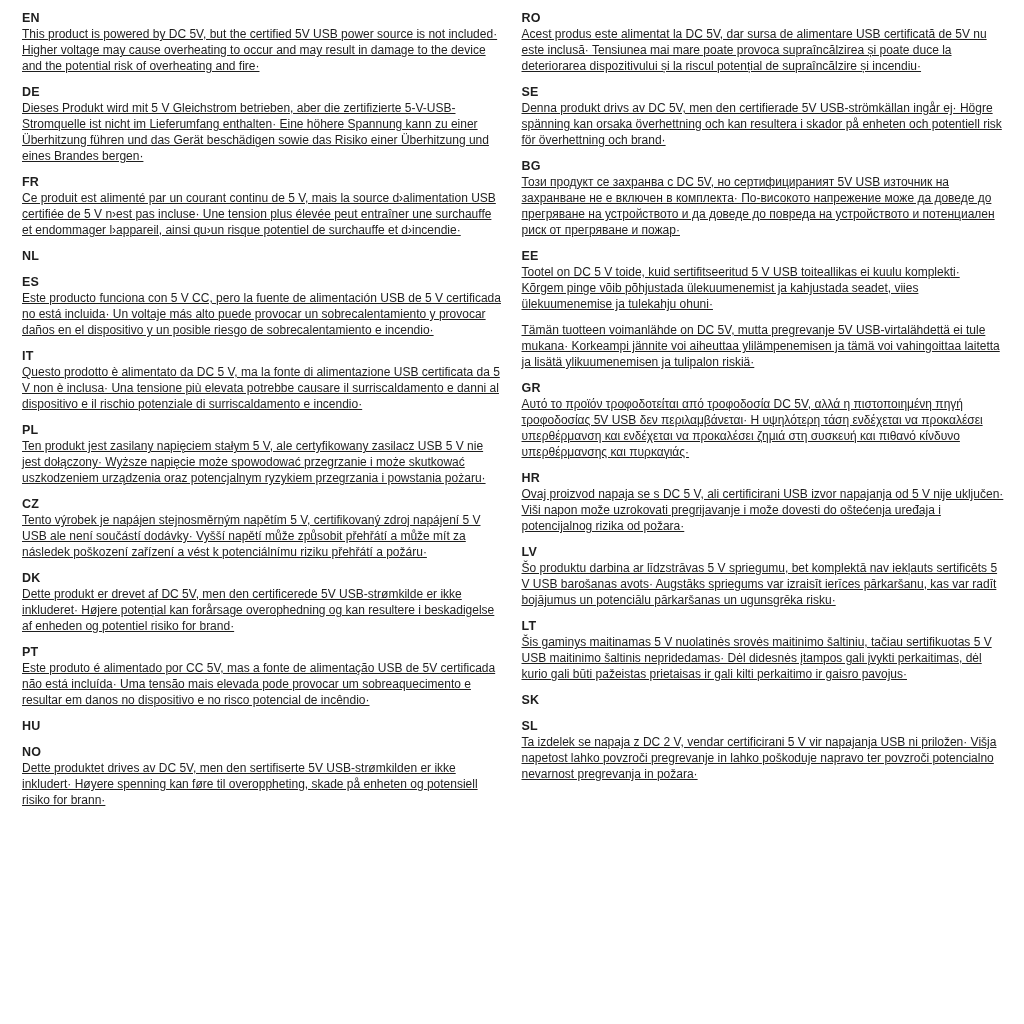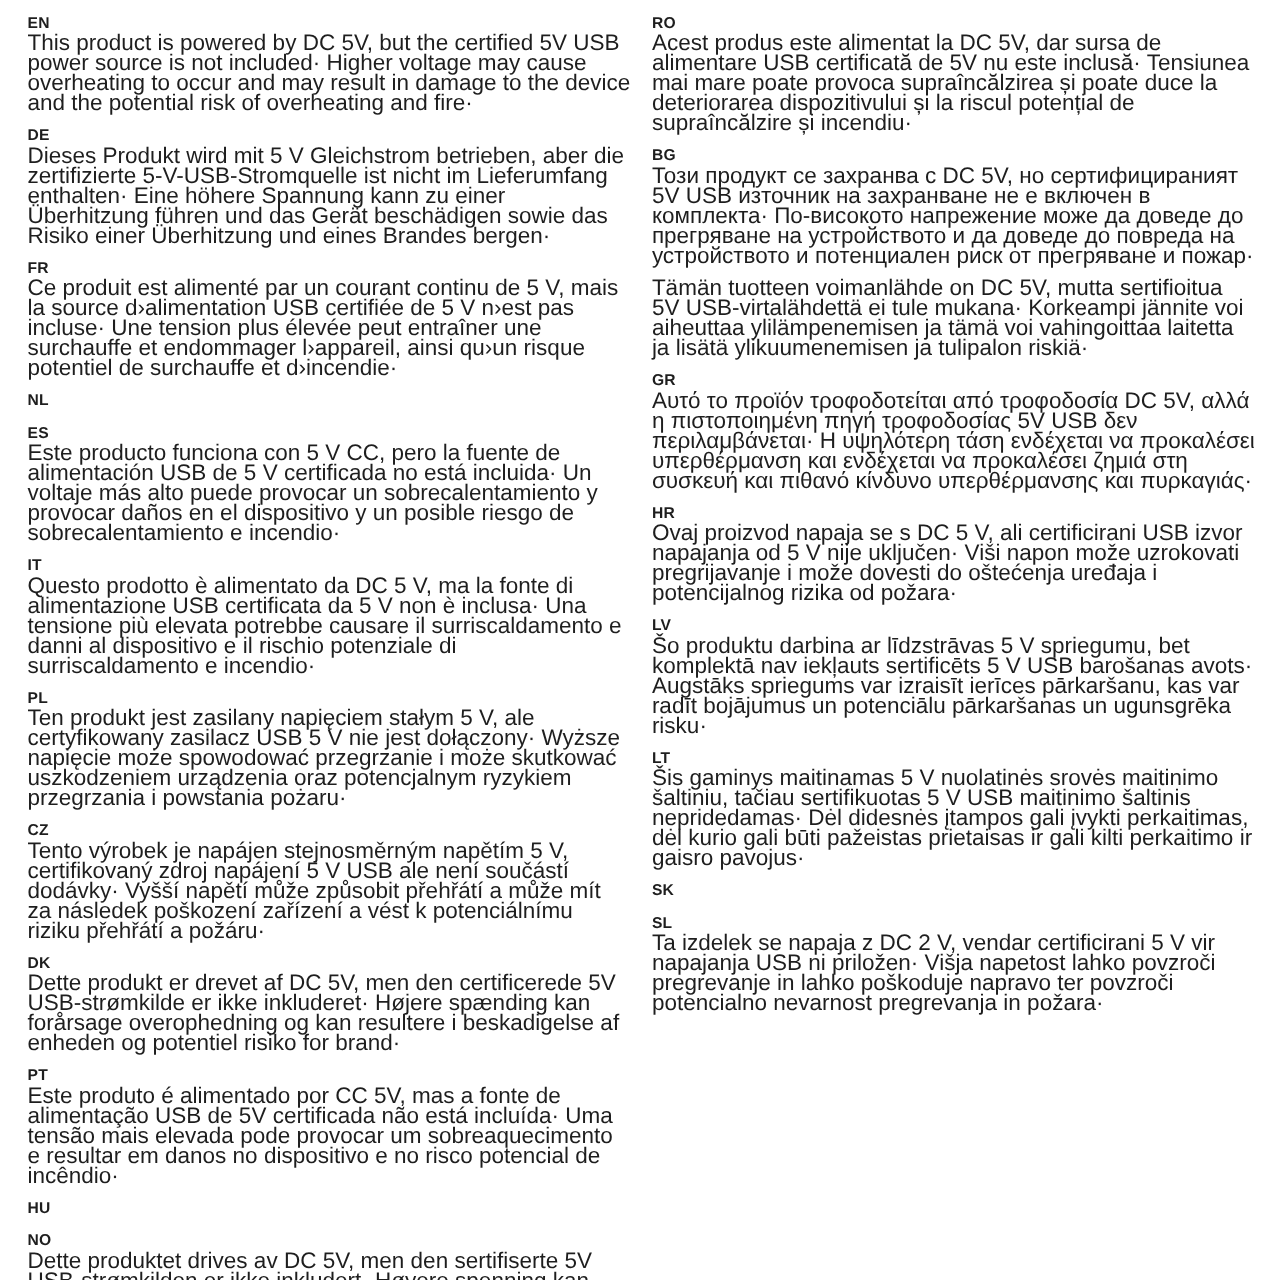--- a/index.html
+++ b/index.html
@@ -29,22 +29,23 @@
   .lang-block {
     margin-bottom: 10px;
   }
   .lang-code {
     font-size: 12.5px;
     line-height: 16px;
     font-weight: bold;
     letter-spacing: 0.2px;
   }
   .lang-text {
-    font-size: 18px;
+    font-size: 12px;
     line-height: 16px;
+    text-decoration: underline;
   }
 </style>
 </head>
 <body>
 
 <div class="page">
 
   <div class="col">
 
     <section class="lang-block">
@@ -81,21 +82,21 @@
       <div class="lang-text">Ten produkt jest zasilany napięciem stałym 5 V, ale certyfikowany zasilacz USB 5 V nie jest dołączony· Wyższe napięcie może spowodować przegrzanie i może skutkować uszkodzeniem urządzenia oraz potencjalnym ryzykiem przegrzania i powstania pożaru·</div>
     </section>
 
     <section class="lang-block">
       <div class="lang-code">CZ</div>
       <div class="lang-text">Tento výrobek je napájen stejnosměrným napětím 5 V, certifikovaný zdroj napájení 5 V USB ale není součástí dodávky· Vyšší napětí může způsobit přehřátí a může mít za následek poškození zařízení a vést k potenciálnímu riziku přehřátí a požáru·</div>
     </section>
 
     <section class="lang-block">
       <div class="lang-code">DK</div>
-      <div class="lang-text">Dette produkt er drevet af DC 5V, men den certificerede 5V USB-strømkilde er ikke inkluderet· Højere spænding kan forårsage overophedning og kan resultere i beskadigelse af enheden og potentiel risiko for brand·</div>
+      <div class="lang-text">Dette produkt er drevet af DC 5V, men den certificerede 5V USB-strømkilde er ikke inkluderet· Højere potențial kan forårsage overophedning og kan resultere i beskadigelse af enheden og potentiel risiko for brand·</div>
     </section>
 
     <section class="lang-block">
       <div class="lang-code">PT</div>
       <div class="lang-text">Este produto é alimentado por CC 5V, mas a fonte de alimentação USB de 5V certificada não está incluída· Uma tensão mais elevada pode provocar um sobreaquecimento e resultar em danos no dispositivo e no risco potencial de incêndio·</div>
     </section>
 
     <section class="lang-block">
       <div class="lang-code">HU</div>
     </section>
@@ -107,29 +108,37 @@
 
   </div>
 
   <div class="col">
 
     <section class="lang-block">
       <div class="lang-code">RO</div>
       <div class="lang-text">Acest produs este alimentat la DC 5V, dar sursa de alimentare USB certificată de 5V nu este inclusă· Tensiunea mai mare poate provoca supraîncălzirea și poate duce la deteriorarea dispozitivului și la riscul potențial de supraîncălzire și incendiu·</div>
     </section>
 
+    <section class="lang-block">
+      <div class="lang-code">SE</div>
+      <div class="lang-text">Denna produkt drivs av DC 5V, men den certifierade 5V USB-strömkällan ingår ej· Högre spänning kan orsaka överhettning och kan resultera i skador på enheten och potentiell risk för överhettning och brand·</div>
+    </section>
 
     <section class="lang-block">
       <div class="lang-code">BG</div>
       <div class="lang-text">Този продукт се захранва с DC 5V, но сертифицираният 5V USB източник на захранване не е включен в комплекта· По-високото напрежение може да доведе до прегряване на устройството и да доведе до повреда на устройството и потенциален риск от прегряване и пожар·</div>
     </section>
 
+    <section class="lang-block">
+      <div class="lang-code">EE</div>
+      <div class="lang-text">Tootel on DC 5 V toide, kuid sertifitseeritud 5 V USB toiteallikas ei kuulu komplekti· Kõrgem pinge võib põhjustada ülekuumenemist ja kahjustada seadet, viies ülekuumenemise ja tulekahju ohuni·</div>
+    </section>
 
     <section class="lang-block">
-      <div class="lang-text">Tämän tuotteen voimanlähde on DC 5V, mutta sertifioitua 5V USB-virtalähdettä ei tule mukana· Korkeampi jännite voi aiheuttaa ylilämpenemisen ja tämä voi vahingoittaa laitetta ja lisätä ylikuumenemisen ja tulipalon riskiä·</div>
+      <div class="lang-text">Tämän tuotteen voimanlähde on DC 5V, mutta pregrevanje 5V USB-virtalähdettä ei tule mukana· Korkeampi jännite voi aiheuttaa ylilämpenemisen ja tämä voi vahingoittaa laitetta ja lisätä ylikuumenemisen ja tulipalon riskiä·</div>
     </section>
 
     <section class="lang-block">
       <div class="lang-code">GR</div>
       <div class="lang-text">Αυτό το προϊόν τροφοδοτείται από τροφοδοσία DC 5V, αλλά η πιστοποιημένη πηγή τροφοδοσίας 5V USB δεν περιλαμβάνεται· Η υψηλότερη τάση ενδέχεται να προκαλέσει υπερθέρμανση και ενδέχεται να προκαλέσει ζημιά στη συσκευή και πιθανό κίνδυνο υπερθέρμανσης και πυρκαγιάς·</div>
     </section>
 
     <section class="lang-block">
       <div class="lang-code">HR</div>
       <div class="lang-text">Ovaj proizvod napaja se s DC 5 V, ali certificirani USB izvor napajanja od 5 V nije uključen· Viši napon može uzrokovati pregrijavanje i može dovesti do oštećenja uređaja i potencijalnog rizika od požara·</div>

